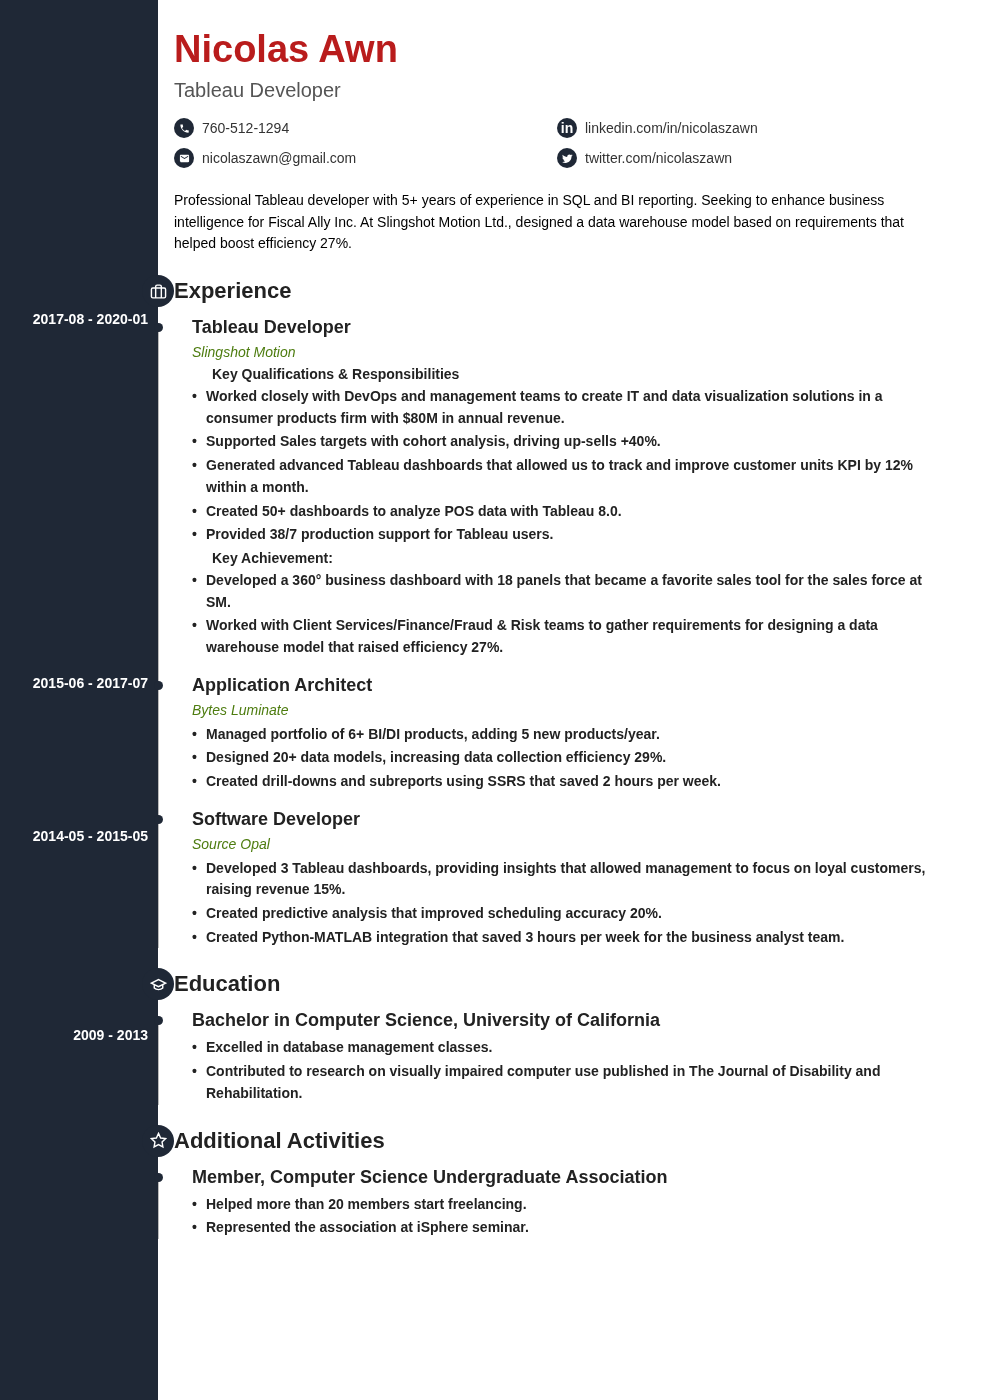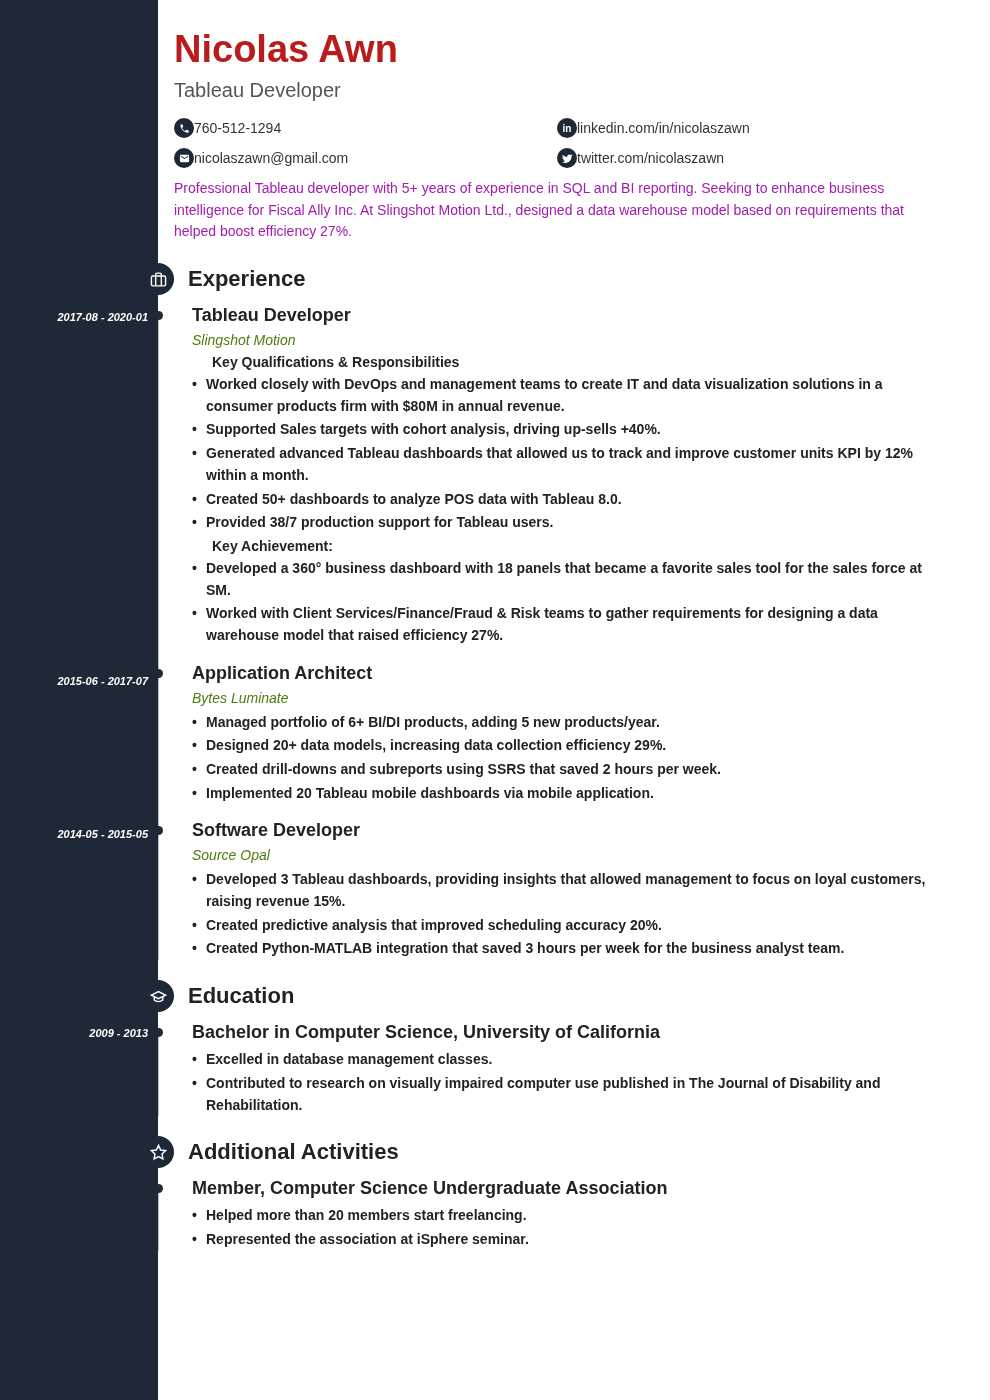--- a/index.html
+++ b/index.html
@@ -15,24 +15,23 @@
   .sidebar {
     width: 158px;
     background: #1f2836;
     position: relative;
     flex-shrink: 0;
   }
   .date-label {
     position: absolute;
     right: 10px;
     color: #fff;
-    font-size: 11px;
+    font-size: 14px;
     font-weight: bold;
     text-align: center;
-    font-style: italic;
   }
   .main {
     flex: 1;
     padding: 28px 50px 20px 16px;
     position: relative;
   }
   .name {
     font-size: 38px;
     font-weight: bold;
     color: #b91c1c;
@@ -44,49 +43,49 @@
   }
   .contacts {
     display: flex;
     flex-wrap: wrap;
     margin-top: 16px;
   }
   .contact-item {
     width: 50%;
     display: flex;
     align-items: center;
-    gap: 0;
+    gap: 8px;
     margin-bottom: 10px;
     font-size: 14px;
     color: #333;
   }
   .icon-circle {
     width: 20px;
     height: 20px;
     border-radius: 50%;
     background: #1f2836;
     color: #fff;
     display: inline-flex;
     align-items: center;
     justify-content: center;
     font-size: 11px;
     flex-shrink: 0;
   }
   .summary {
+    margin-top: 12px;
     line-height: 1.55;
-    color: #a21caf;
+    color: #000000;
   }
   .section {
     margin-top: 20px;
     position: relative;
   }
   .section-header {
     display: flex;
     align-items: center;
-    gap: 14px;
     margin-bottom: 10px;
     margin-left: -32px;
   }
   .section-icon {
     width: 32px;
     height: 32px;
     border-radius: 50%;
     background: #1f2836;
     color: #fff;
     display: flex;
@@ -178,21 +177,21 @@
   <div class="contacts">
     <div class="contact-item">
       <span class="icon-circle">
         <svg width="11" height="11" viewBox="0 0 24 24" fill="white">
             <path d="M6.6 10.8c1.4 2.8 3.8 5.2 6.6 6.6l2.2-2.2c.3-.3.7-.4 1-.2 1.2.4 2.5.6 3.8.6.6 0 1 .4 1 1V20c0 .6-.4 1-1 1C10.6 21 3 13.4 3 4c0-.6.4-1 1-1h3.4c.6 0 1 .4 1 1 0 1.3.2 2.6.6 3.8.1.3 0 .7-.2 1L6.6 10.8z"></path>
           </svg>
       </span>
       <span>760-512-1294</span>
     </div>
     <div class="contact-item">
-      <span class="icon-circle" style="font-weight:bold;font-size:10px">in</span>
+      <span class="icon-circle" style="font-weight:bold;font-size:14px">in</span>
       <span>linkedin.com/in/nicolaszawn</span>
     </div>
     <div class="contact-item">
       <span class="icon-circle">
         <svg width="11" height="11" viewBox="0 0 24 24" fill="white">
             <path d="M20 4H4c-1.1 0-2 .9-2 2v12c0 1.1.9 2 2 2h16c1.1 0 2-.9 2-2V6c0-1.1-.9-2-2-2zm0 4l-8 5-8-5V6l8 5 8-5v2z"></path>
           </svg>
       </span>
       <span>nicolaszawn@gmail.com</span>
     </div>
@@ -237,21 +236,20 @@
         </ul>
       </div>
 
       <div class="entry">
         <div class="entry-title">Application Architect</div>
         <div class="entry-company">Bytes Luminate</div>
         <ul class="bullets">
           <li>Managed portfolio of 6+ BI/DI products, adding 5 new products/year.</li>
           <li>Designed 20+ data models, increasing data collection efficiency 29%.</li>
           <li>Created drill-downs and subreports using SSRS that saved 2 hours per week.</li>
-          <li>Implemented 20 Tableau mobile dashboards via mobile application.</li>
         </ul>
       </div>
 
       <div class="entry">
         <div class="entry-title">Software Developer</div>
         <div class="entry-company">Source Opal</div>
         <ul class="bullets">
           <li>Developed 3 Tableau dashboards, providing insights that allowed management to focus on loyal customers, raising revenue 15%.</li>
           <li>Created predictive analysis that improved scheduling accuracy 20%.</li>
           <li>Created Python-MATLAB integration that saved 3 hours per week for the business analyst team.</li>

